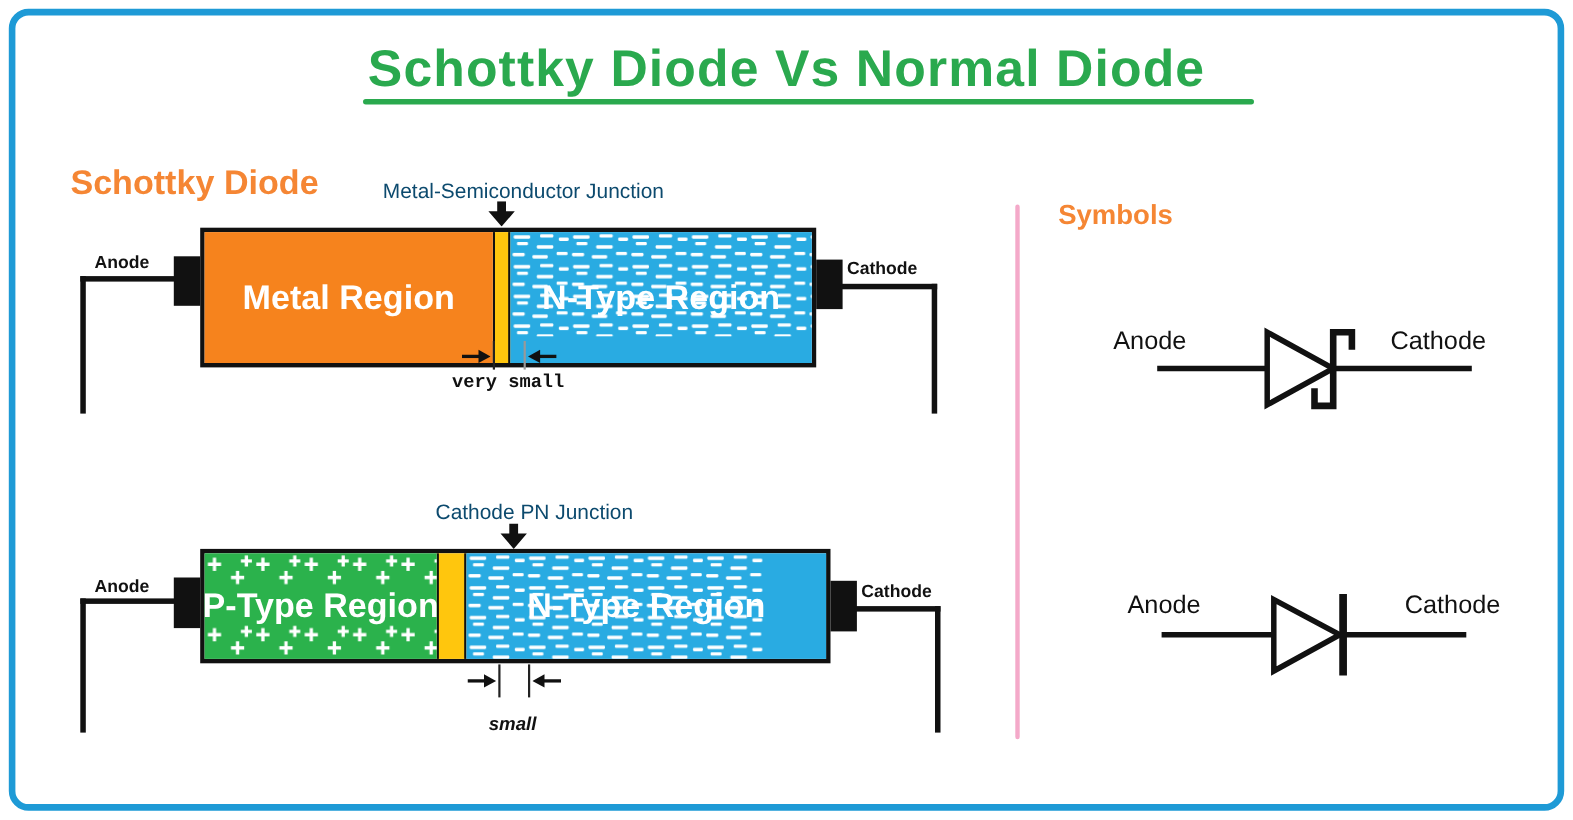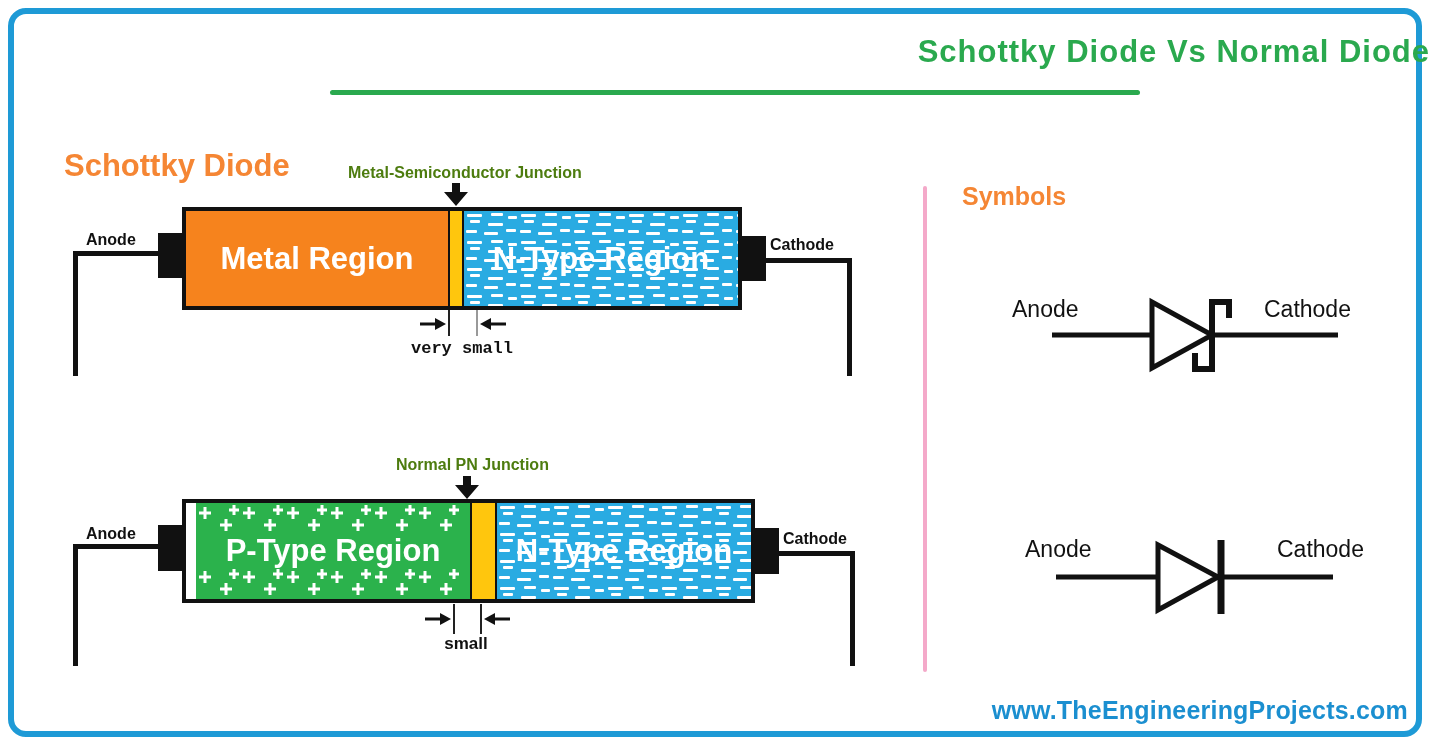--- a/index.html
+++ b/index.html
@@ -1,28 +1,28 @@
 <!DOCTYPE html>
 <html style="--frame-blue: #1E9AD6; --title-green: #2AA94E; --heading-orange: #F58634; --metal-orange: #F6831D; --ntype-blue: #29ABE2; --ptype-green: #2BB24C; --junction-yellow: #FFC60D; --divider-pink: #F4A9C9; --link-blue: #1B8FD0;"><head>
 <meta charset="utf-8">
 <style>
   html,body{margin:0;padding:0;background:#fff;}
   .stage{position:relative;width:1430px;height:745px;background:#fff;
          font-family:"Liberation Sans",sans-serif;overflow:hidden;}
   .frame{position:absolute;left:8px;top:8px;right:8px;bottom:8px;
          border:6px solid var(--frame-blue);border-radius:18px;}
-  .title{position:absolute;left:0;right:0;top:34px;text-align:right;
-         font-size:31px;font-weight:800;color:var(--title-green);letter-spacing:1px;}
+  .title{position:absolute;left:0;right:0;top:34px;text-align:center;
+         font-size:47px;font-weight:800;color:var(--title-green);letter-spacing:1px;}
   .title-underline{position:absolute;left:330px;top:90px;width:810px;height:5px;
          background:var(--title-green);border-radius:3px;}
   .heading{position:absolute;font-size:31px;font-weight:800;white-space:nowrap;}
   .h-orange{color:var(--heading-orange);text-align:center;}
   .h-green{color:var(--title-green);}
   .small-label{position:absolute;font-size:16px;font-weight:700;color:#111;white-space:nowrap;}
-  .junction-label{position:absolute;font-size:16px;font-weight:700;color:#4d7c0f;white-space:nowrap;}
+  .junction-label{position:absolute;font-size:19px;font-weight:400;color:#0c4a6e;white-space:nowrap;}
   .dbody{position:absolute;display:flex;border:4px solid #111;box-sizing:border-box;background:#fff;}
   .region{position:relative;display:flex;align-items:center;justify-content:center;overflow:hidden;}
   .region .rlabel{position:relative;z-index:2;color:#fff;font-size:31px;font-weight:800;white-space:nowrap;}
   .pattern{position:absolute;left:0;top:0;z-index:1;}
   .metal{background:var(--metal-orange);}
   .ptype{background:var(--ptype-green);}
   .ntype{background:var(--ntype-blue);}
   .junction{background:var(--junction-yellow);border-left:2px solid #111;border-right:2px solid #111;}
   .terminal{position:absolute;background:#111;}
   .wire{position:absolute;background:#111;}
@@ -47,21 +47,21 @@
   <div class="title-underline"></div>
 
   <div class="heading h-orange" style="left:64px;top:148px;">Schottky Diode</div>
 
   <div class="junction-label" style="left:348px;top:164px;">Metal-Semiconductor Junction</div>
 
   <svg style="left:441px;top:183px;" width="30" height="23" viewBox="0 0 30 23">
     <polygon points="11,0 19,0 19,9 27,9 15,23 3,9 11,9" fill="#111"></polygon>
   </svg>
 
-  <div class="dbody" style="left:182px;top:207px;width:560px;height:103px;">
+  <div class="dbody" style="left:182px;top:207px;width:560px;height:127px;">
     <div class="region metal" style="width:262px;">
       <span class="rlabel">Metal Region</span>
     </div>
     <div class="junction" style="width:12px;"></div>
     <div class="region ntype" style="flex:1;">
       <svg class="pattern" width="277" height="95">
         <defs>
           <pattern id="dash1" width="54" height="27" patternUnits="userSpaceOnUse">
             <g fill="#fff">
               <rect x="3" y="3" width="15" height="3" rx="1"></rect>
@@ -96,28 +96,28 @@
   </svg>
   <div class="tick" style="left:448px;top:310px;height:26px;"></div>
   <div class="tick gray" style="left:476px;top:310px;height:26px;"></div>
   <svg style="left:480px;top:317px;" width="26" height="14" viewBox="0 0 26 14">
     <rect x="10" y="5.5" width="16" height="3" fill="#111"></rect>
     <polygon points="11,1 11,13 0,7" fill="#111"></polygon>
   </svg>
   <div class="width-label" style="left:392px;top:339px;width:140px;font-family:Liberation Mono, monospace;">very small</div>
 
 
-  <div class="junction-label" style="left:396px;top:456px;">Normal PN Junction</div>
+  <div class="junction-label" style="left:396px;top:456px;">Cathode PN Junction</div>
 
   <svg style="left:452px;top:476px;" width="30" height="23" viewBox="0 0 30 23">
     <polygon points="11,0 19,0 19,9 27,9 15,23 3,9 11,9" fill="#111"></polygon>
   </svg>
 
   <div class="dbody" style="left:182px;top:499px;width:573px;height:104px;">
-    <div class="region ptype" style="width:274px;margin-left:10px;">
+    <div class="region ptype" style="width:211px;">
       <svg class="pattern" width="267" height="96">
         <defs>
           <pattern id="plus1" width="44" height="32" patternUnits="userSpaceOnUse">
             <g stroke="#fff" stroke-width="3" fill="none">
               <path d="M9 4 v12 M3 10 h12"></path>
               <path d="M30 16 v12 M24 22 h12"></path>
               <path d="M38 2 v10 M33 7 h10"></path>
             </g>
           </pattern>
         </defs>
@@ -161,21 +161,21 @@
   <svg style="left:425px;top:612px;" width="26" height="14" viewBox="0 0 26 14">
     <rect x="0" y="5.5" width="16" height="3" fill="#111"></rect>
     <polygon points="15,1 15,13 26,7" fill="#111"></polygon>
   </svg>
   <div class="tick" style="left:453px;top:604px;height:30px;"></div>
   <div class="tick" style="left:480px;top:604px;height:30px;"></div>
   <svg style="left:484px;top:612px;" width="26" height="14" viewBox="0 0 26 14">
     <rect x="10" y="5.5" width="16" height="3" fill="#111"></rect>
     <polygon points="11,1 11,13 0,7" fill="#111"></polygon>
   </svg>
-  <div class="width-label" style="left:401px;top:634px;width:130px;">small</div>
+  <div class="width-label" style="left:401px;top:649px;width:130px;font-style:italic;">small</div>
 
   <div class="divider"></div>
 
   <div class="heading h-orange" style="left:962px;top:182px;font-size:25px;">Symbols</div>
 
   <div class="sym-label" style="left:1012px;top:296px;">Anode</div>
   <div class="sym-label" style="left:1264px;top:296px;">Cathode</div>
   <svg style="left:1040px;top:293px;" width="310" height="92" viewBox="0 0 310 92">
     <line x1="12" y1="42" x2="298" y2="42" stroke="#111" stroke-width="5"></line>
     <polygon points="112,9 112,75 172,42" fill="#fff" stroke="#111" stroke-width="5" stroke-linejoin="miter"></polygon>
@@ -183,15 +183,14 @@
   </svg>
 
   <div class="sym-label" style="left:1025px;top:536px;">Anode</div>
   <div class="sym-label" style="left:1277px;top:536px;">Cathode</div>
   <svg style="left:1045px;top:533px;" width="300" height="92" viewBox="0 0 300 92">
     <line x1="11" y1="44" x2="288" y2="44" stroke="#111" stroke-width="5"></line>
     <polygon points="113,12 113,77 173,44" fill="#fff" stroke="#111" stroke-width="5" stroke-linejoin="miter"></polygon>
     <line x1="176" y1="7" x2="176" y2="81" stroke="#111" stroke-width="7"></line>
   </svg>
 
-  <div class="watermark">www.TheEngineeringProjects.com</div>
 
 </div>
 
 </body></html>

